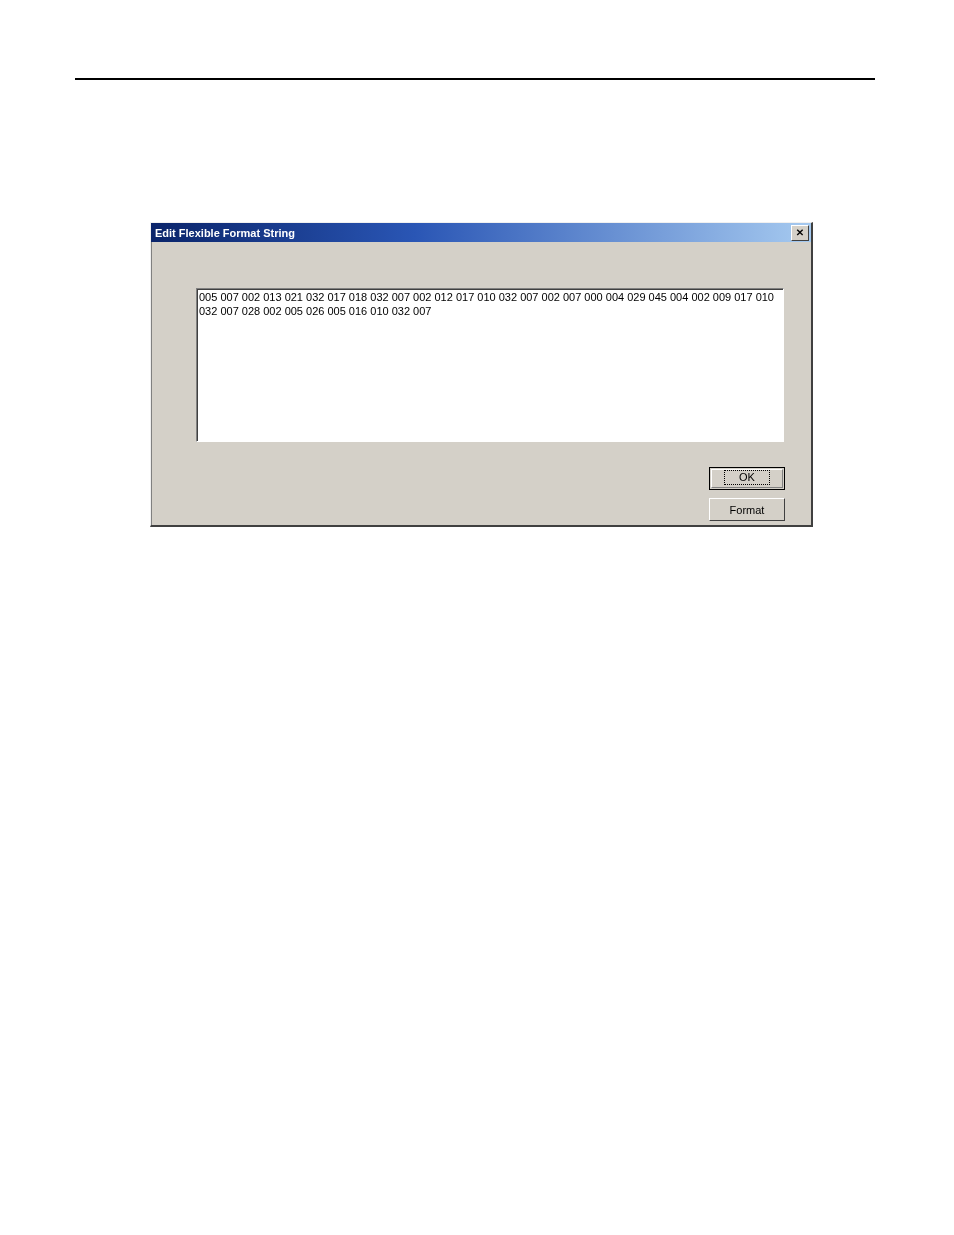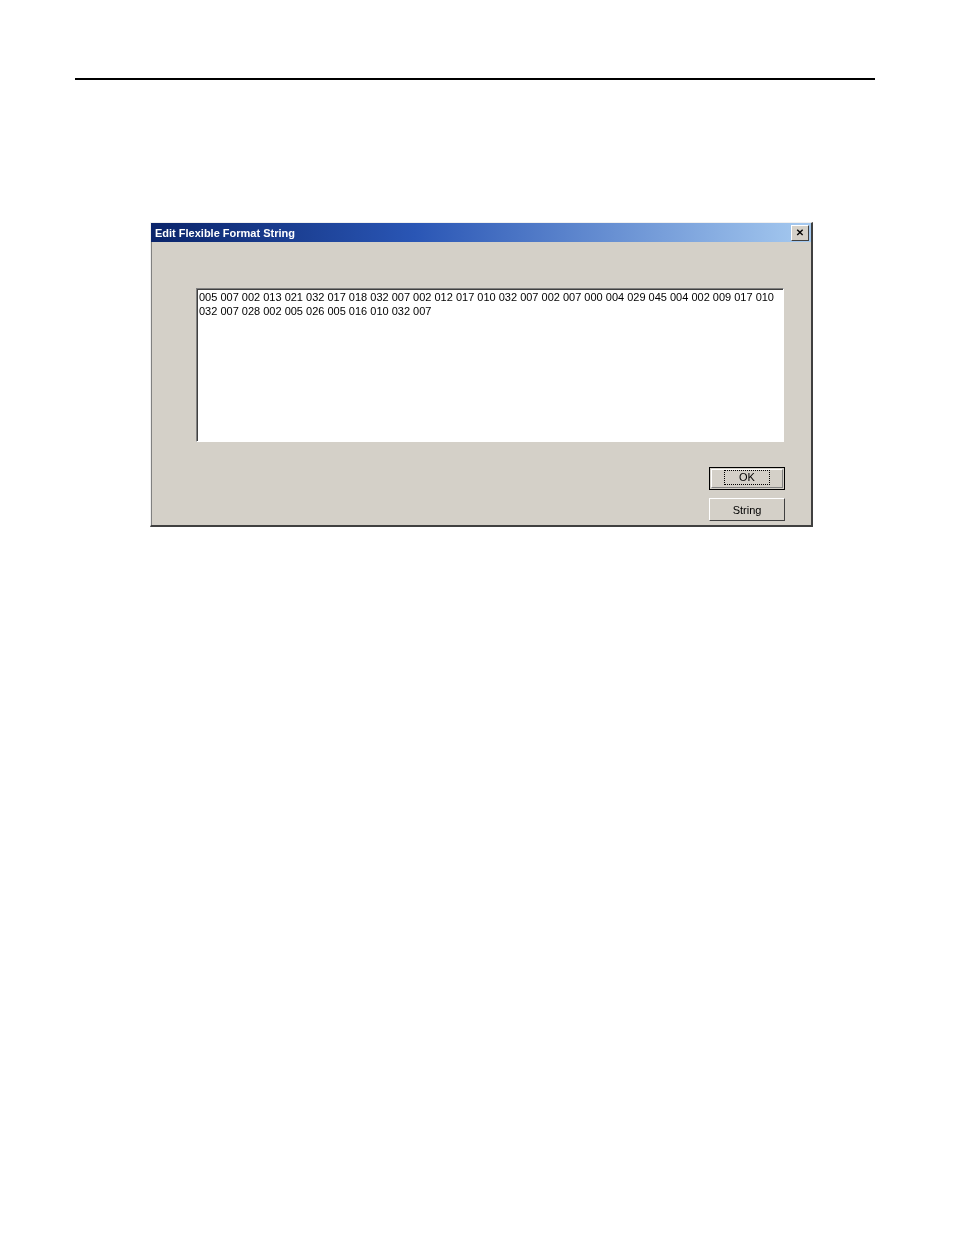--- a/index.html
+++ b/index.html
@@ -167,17 +167,17 @@
         <textarea class="textarea" style="">005 007 002 013 021 032 017 018 032 007 002 012 017 010 032 007 002 007 000 004 029 045 004 002 009 017 010 032 007 028 002 005 026 005 016 010 032 007</textarea>
       </div>
 
       <div class="btn default btn-ok">
         <div class="inner">
           <span class="focus">OK</span>
         </div>
       </div>
 
       <div class="btn btn-cancel">
-        <span>String</span>
+        <span>Format</span>
       </div>
     </div>
   </div>
 </div>
 
 </body></html>

